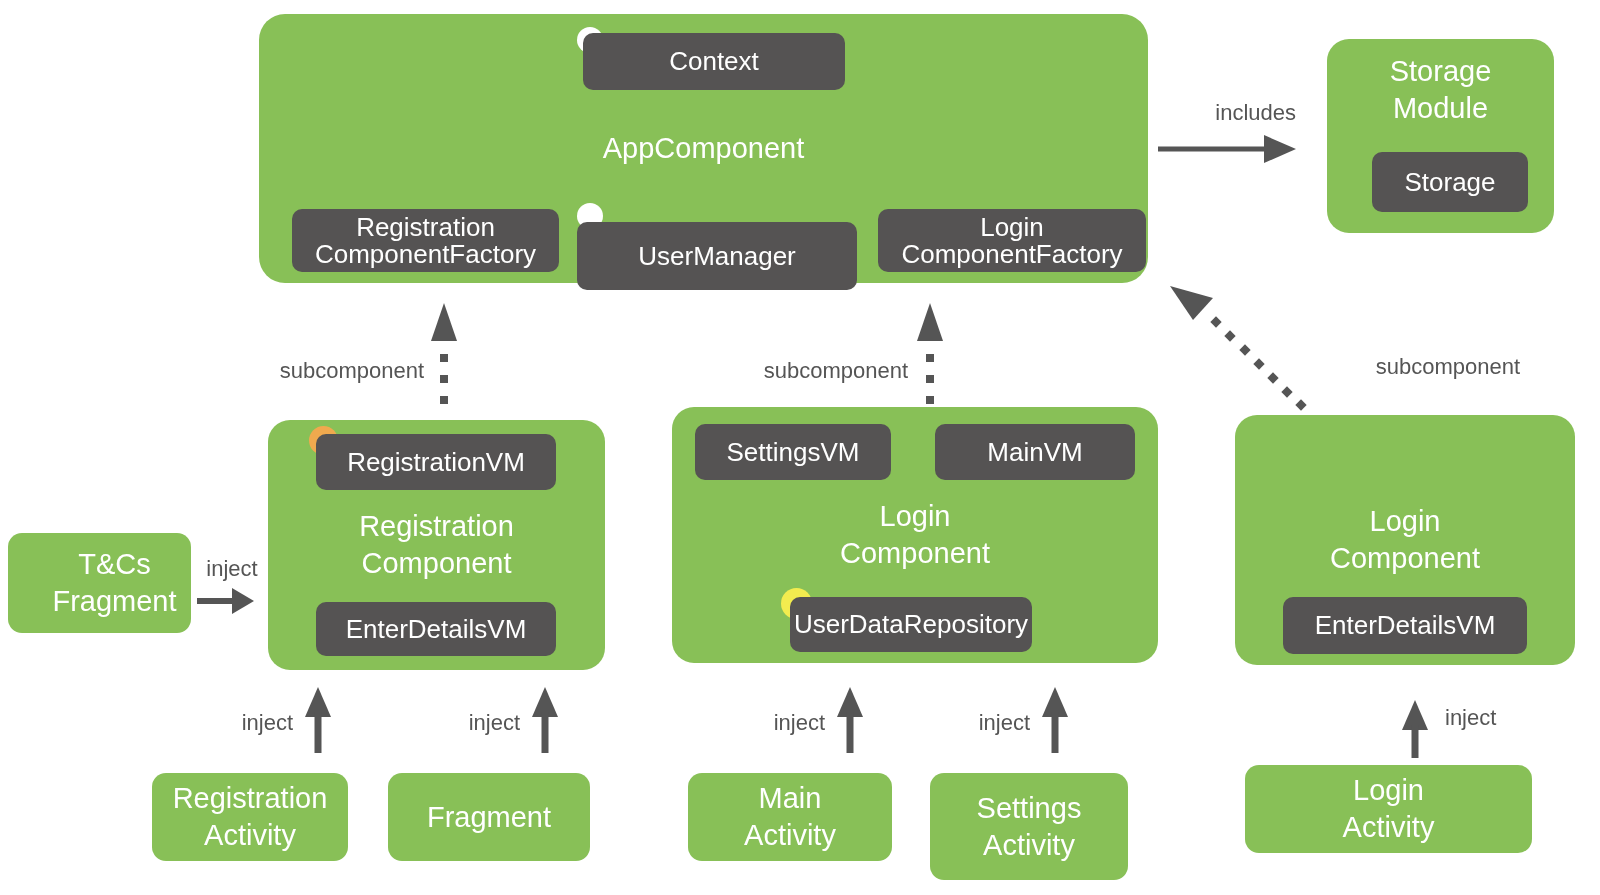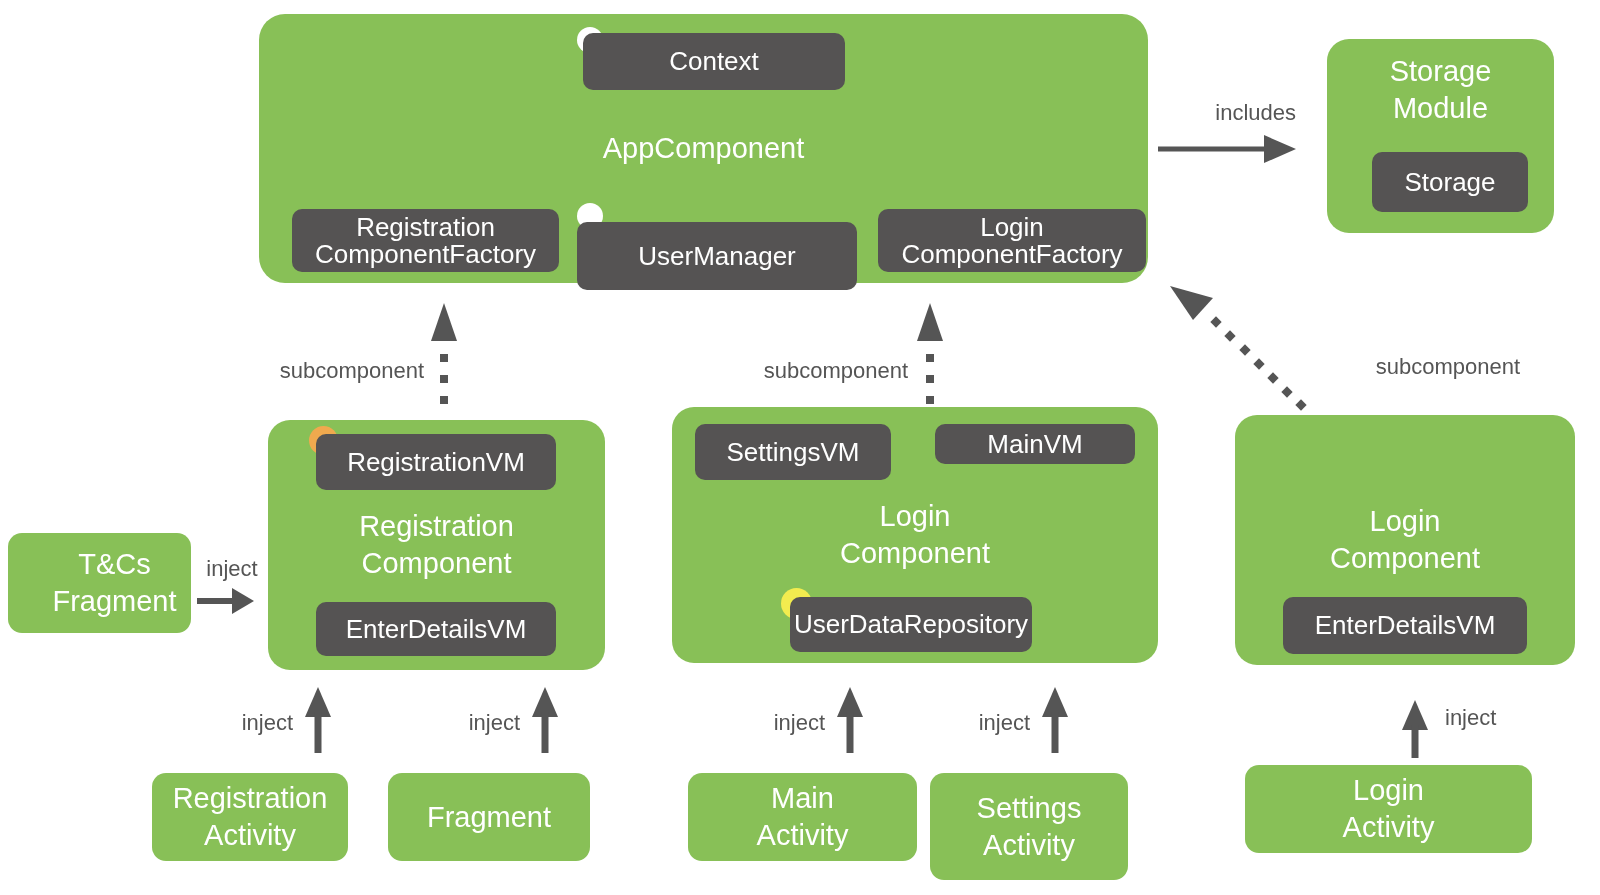--- a/index.html
+++ b/index.html
@@ -150,21 +150,21 @@
     <span class="line">Fragment</span>
   </div>
   <div class="lbl" style="left:196px;top:556px;width:72px;text-align:center;">inject</div>
 
   <div class="node" style="left:672px;top:407px;width:486px;height:256px;border-radius:22px;">
     <span class="line">Login</span>
     <span class="line">Component</span>
     <div class="chip" style="left:23px;top:17px;width:196px;height:56px;">
       <span>SettingsVM</span>
     </div>
-    <div class="chip" style="left:263px;top:17px;width:200px;height:40px;">
+    <div class="chip" style="left:263px;top:17px;width:200px;height:56px;">
       <span>MainVM</span>
     </div>
     <span class="dot yellow" style="left:109px;top:181px;width:31px;height:31px;"></span>
     <div class="chip" style="left:118px;top:190px;width:242px;height:55px;">
       <span>UserDataRepository</span>
     </div>
   </div>
 
   <div class="node" style="left:1235px;top:415px;width:340px;height:250px;border-radius:22px;">
     <span class="line">Login</span>
@@ -180,21 +180,21 @@
   <div class="lbl" style="left:960px;top:710px;width:70px;text-align:right;">inject</div>
   <div class="lbl" style="left:1445px;top:705px;width:80px;text-align:left;">inject</div>
 
   <div class="node" style="left:152px;top:773px;width:196px;height:88px;border-radius:14px;">
     <span class="line">Registration</span>
     <span class="line">Activity</span>
   </div>
   <div class="node" style="left:388px;top:773px;width:202px;height:88px;border-radius:14px;">
     <span class="line">Fragment</span>
   </div>
-  <div class="node" style="left:688px;top:773px;width:229px;height:88px;border-radius:14px;">
+  <div class="node" style="left:688px;top:773px;width:204px;height:88px;border-radius:14px;">
     <span class="line">Main</span>
     <span class="line">Activity</span>
   </div>
   <div class="node" style="left:930px;top:773px;width:198px;height:107px;border-radius:14px;">
     <span class="line">Settings</span>
     <span class="line">Activity</span>
   </div>
   <div class="node" style="left:1245px;top:765px;width:287px;height:88px;border-radius:14px;">
     <span class="line">Login</span>
     <span class="line">Activity</span>

